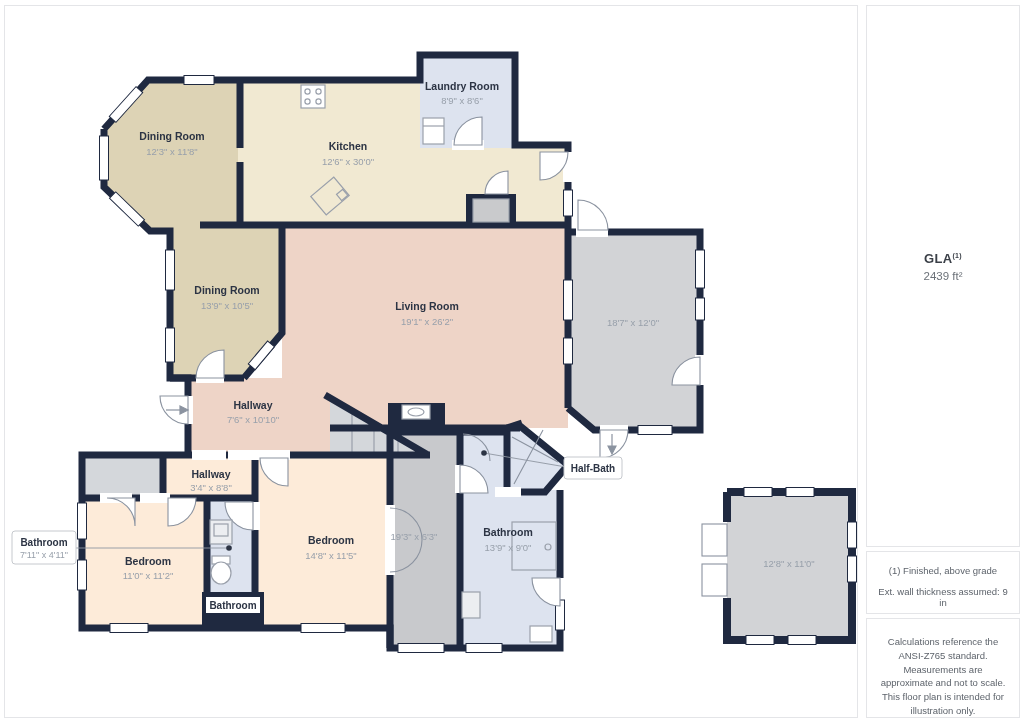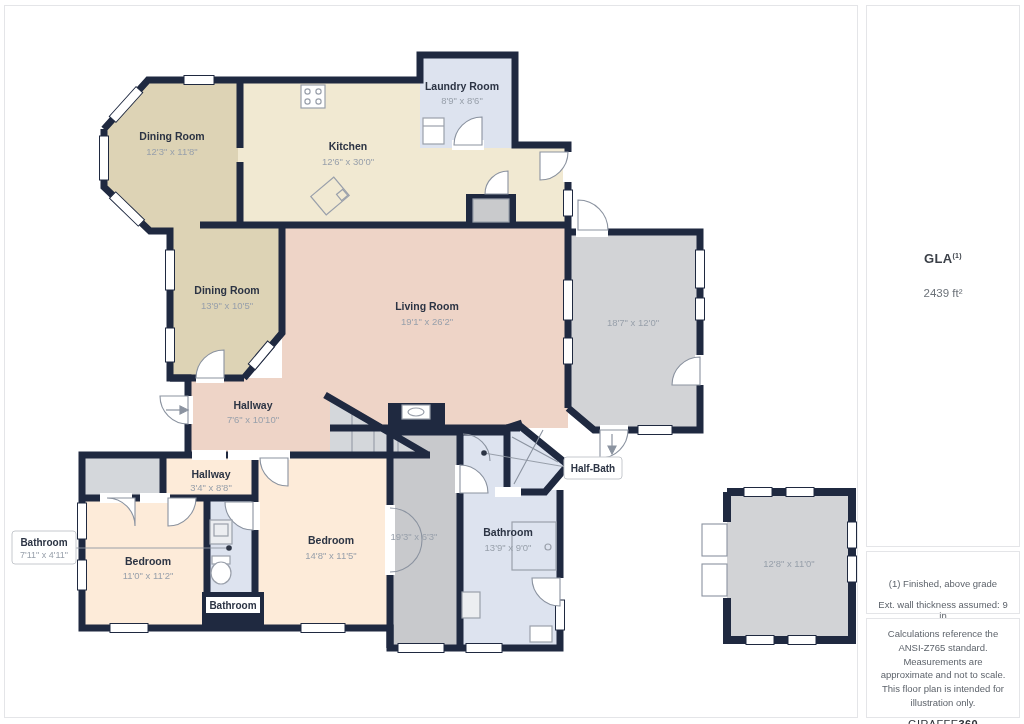--- a/index.html
+++ b/index.html
@@ -6,26 +6,26 @@
   .page{position:relative;width:1024px;height:724px;background:#ffffff;overflow:hidden;
         font-family:"Liberation Sans", sans-serif;}
   .panel{position:absolute;background:#fff;border:1px solid #e4e5e8;box-sizing:border-box;}
   .plan-panel{left:4px;top:5px;width:854px;height:713px;}
   .plan-svg{position:absolute;left:0;top:0;}
   .sidebar-box{position:absolute;left:866px;width:154px;background:#fff;border:1px solid #e4e5e8;
                box-sizing:border-box;text-align:center;}
   .sb-gla{top:5px;height:542px;}
   .gla-title{margin-top:245px;font-size:13px;font-weight:bold;color:#3a3f47;letter-spacing:.3px;}
   .gla-title sup{font-size:7px;font-weight:bold;}
-  .gla-value{margin-top:21px;font-size:11.5px;color:#6b7178;}
+  .gla-value{margin-top:4px;font-size:11.5px;color:#6b7178;}
   .sb-notes{top:551px;height:63px;}
   .sb-notes p{margin:0;padding:0 8px;font-size:9.5px;color:#5d636b;}
-  .sb-notes p:first-child{margin-top:26px;margin-bottom:10px;}
+  .sb-notes p:first-child{margin-top:13px;margin-bottom:10px;}
   .sb-disclaimer{top:618px;height:100px;}
-  .sb-disclaimer p{margin:8px 10px 0 10px;font-size:9.5px;line-height:1.45;color:#5d636b;}
+  .sb-disclaimer p{margin:16px 10px 0 10px;font-size:9.5px;line-height:1.45;color:#5d636b;}
   .brand{margin-top:8px;font-size:11px;color:#2d3137;letter-spacing:.4px;}
   .brand b{font-weight:bold;}
   .f-tan{fill:#ddd3b5;}
   .f-cream{fill:#f1e9d2;}
   .f-salmon{fill:#eed4c7;}
   .f-peach{fill:#fdebd9;}
   .f-blue{fill:#dde3ef;}
   .f-gray{fill:#d2d3d6;}
   .f-gray2{fill:#c8c9cc;}
   .f-gray3{fill:#d4d7db;}

